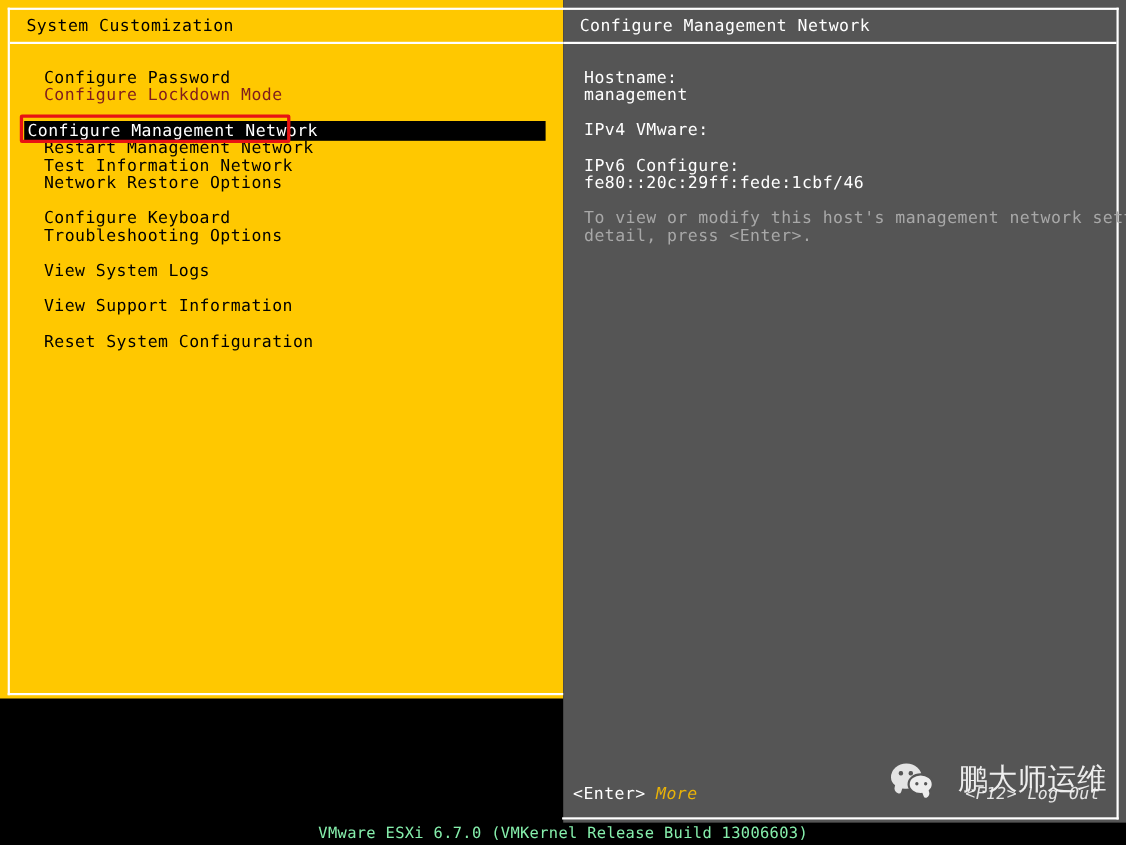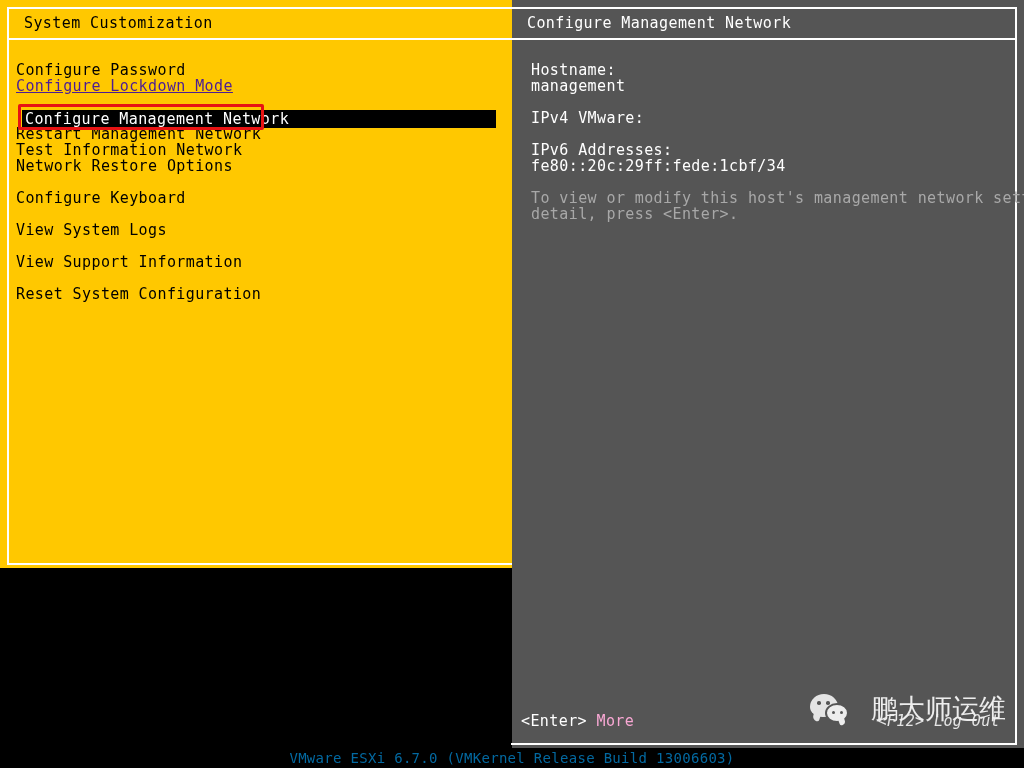--- a/index.html
+++ b/index.html
@@ -21,21 +21,21 @@
     left: 0; top: 0;
     width: 1024px;
     height: 768px;
   }
 
   
   .pane-left {
     position: absolute;
     left: 0; top: 0;
     width: 512px;
-    height: 568px;
+    height: 635px;
     background: #ffc800;
     box-sizing: border-box;
   }
   .pane-left .frame {
     position: absolute;
     left: 7px; top: 7px;
     right: -1px; bottom: 3px;
     border: 2px solid #ffffff;
     border-right: none;
     box-sizing: border-box;
@@ -74,26 +74,26 @@
   }
   .menu-row {
     position: relative;
     height: 16px;
     line-height: 16px;
     font-size: 15px;
     white-space: nowrap;
   }
   .menu-row .label {
     position: absolute;
-    left: 16px;
+    left: 40px;
     top: 0;
     color: #000000;
     letter-spacing: 0.4px;
   }
-  .menu-row.dim .label { color: #4c1d95; text-decoration: underline; }
+  .menu-row.dim .label { color: #7f1d1d; }
   .menu-row.spacer { height: 16px; }
 
   
   .menu-row.selected .selbar {
     position: absolute;
     left: 22px;
     top: 0;
     width: 474px;
     height: 18px;
     background: #000000;
@@ -186,21 +186,21 @@
   .hint-enter {
     position: absolute;
     left: 9px;
     top: 0;
     font-size: 15px;
     line-height: 18px;
     color: #ffffff;
     white-space: nowrap;
     letter-spacing: 0.4px;
   }
-  .hint-enter .sub { color: #f9a8d4; }
+  .hint-enter .sub { color: #eab308; font-style: italic; }
   .hint-logout {
     position: absolute;
     right: 24px;
     top: 0;
     font-size: 15px;
     line-height: 18px;
     color: #e5e5e5;
     white-space: nowrap;
     letter-spacing: 0.4px;
     font-style: italic;
@@ -294,21 +294,21 @@
     background: #000000;
   }
   .statusbar .txt {
     position: absolute;
     left: 0;
     top: 0;
     width: 1024px;
     text-align: center;
     font-size: 14px;
     line-height: 21px;
-    color: #0369a1;
+    color: #86efac;
     letter-spacing: 0.3px;
     white-space: nowrap;
   }
 </style>
 </head>
 <body>
 
 <div id="console">
 
   <div class="pane-left">
@@ -336,20 +336,23 @@
         <div class="menu-row">
           <span class="label">Test Information Network</span>
         </div>
         <div class="menu-row">
           <span class="label">Network Restore Options</span>
         </div>
         <div class="menu-row spacer"></div>
         <div class="menu-row">
           <span class="label">Configure Keyboard</span>
         </div>
+        <div class="menu-row">
+          <span class="label">Troubleshooting Options</span>
+        </div>
         <div class="menu-row spacer"></div>
         <div class="menu-row">
           <span class="label">View System Logs</span>
         </div>
         <div class="menu-row spacer"></div>
         <div class="menu-row">
           <span class="label">View Support Information</span>
         </div>
         <div class="menu-row spacer"></div>
         <div class="menu-row">
@@ -371,24 +374,24 @@
         </div>
         <div class="detail-row">
           <span class="txt">management</span>
         </div>
         <div class="detail-row gap"></div>
         <div class="detail-row">
           <span class="txt">IPv4 VMware:</span>
         </div>
         <div class="detail-row gap"></div>
         <div class="detail-row">
-          <span class="txt">IPv6 Addresses:</span>
+          <span class="txt">IPv6 Configure:</span>
         </div>
         <div class="detail-row">
-          <span class="txt">fe80::20c:29ff:fede:1cbf/34</span>
+          <span class="txt">fe80::20c:29ff:fede:1cbf/46</span>
         </div>
         <div class="detail-row gap"></div>
         <div class="detail-row muted">
           <span class="txt">To view or modify this host's management network settings in</span>
         </div>
         <div class="detail-row muted">
           <span class="txt">detail, press &lt;Enter&gt;.</span>
         </div>
       </div>
 

